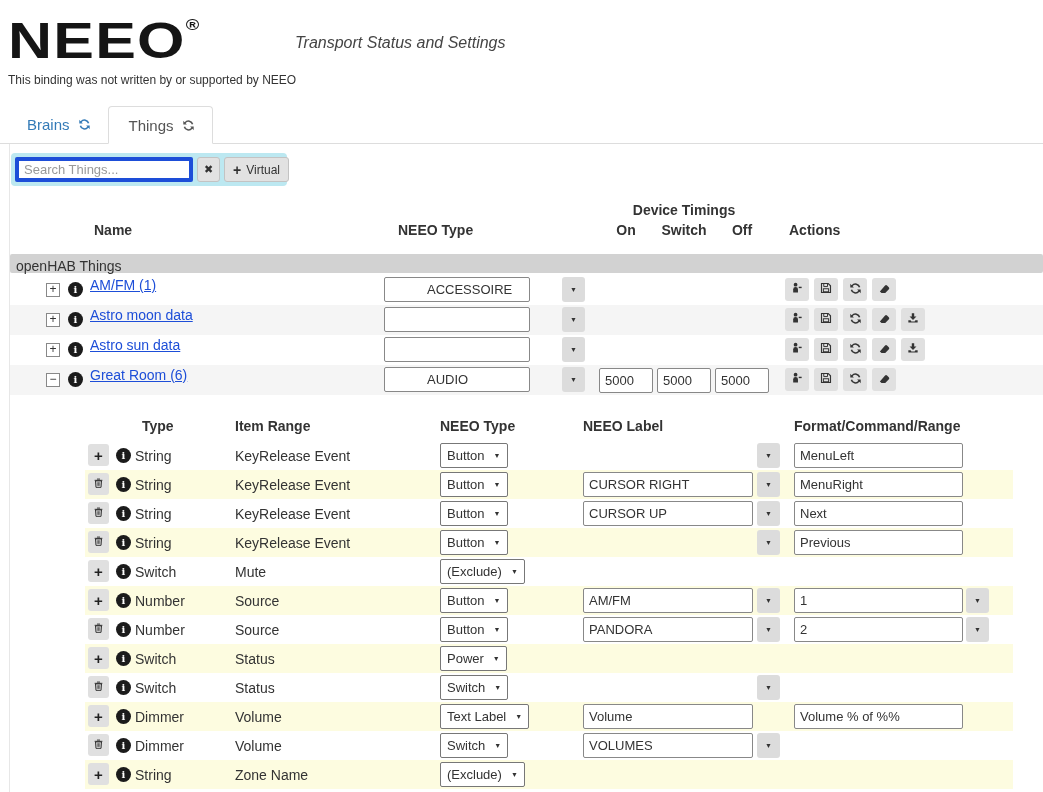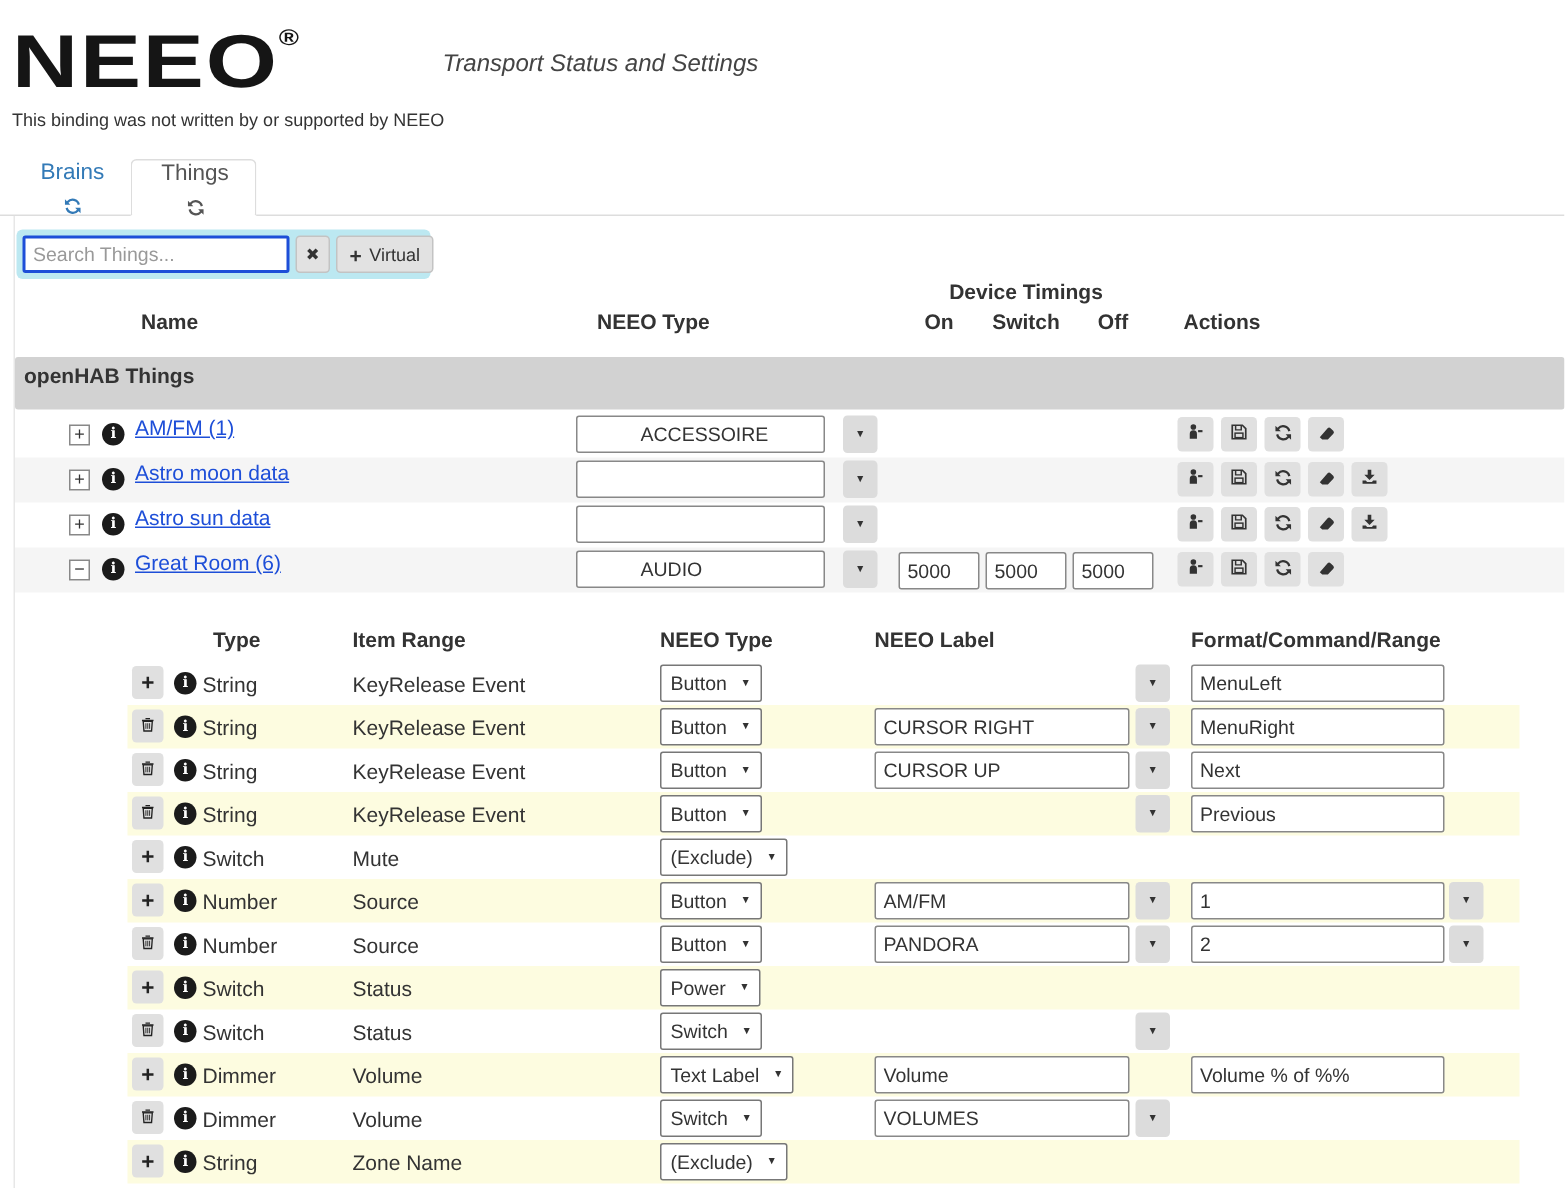--- a/index.html
+++ b/index.html
@@ -10,65 +10,65 @@
   
   .masthead{position:relative;height:76px;margin-top:16px;}
   .logo{position:absolute;left:8px;top:-4px;font-size:50px;font-weight:bold;color:#151515;
     letter-spacing:1px;transform:scaleX(1.22);transform-origin:left center;white-space:nowrap;}
   .logo .reg{font-size:15px;vertical-align:28px;letter-spacing:0;}
   .subtitle{position:absolute;left:295px;top:18px;font-size:16px;font-style:italic;color:#444;}
   .disclaimer{position:absolute;left:8px;top:57px;font-size:12px;color:#333;}
 
   
   .tabs{display:flex;align-items:stretch;padding-left:10px;border-bottom:1px solid #ddd;height:38px;margin-top:14px;}
-  .tab{display:flex;align-items:center;gap:8px;padding:0 17px;font-size:15px;border-radius:4px 4px 0 0;cursor:pointer;flex-direction:column;}
+  .tab{display:flex;align-items:center;gap:8px;padding:0 17px;font-size:15px;border-radius:4px 4px 0 0;cursor:pointer;}
   .tab-brains{color:#337ab7;}
   .tab-things{color:#555;background:#fff;border:1px solid #ddd;border-bottom:1px solid #fff;margin-bottom:-1px;padding-left:20px;}
   .tab svg{display:block;}
 
   
   .pane{border-left:1px solid #e7e7e7;margin-left:9px;position:relative;padding-top:9px;min-height:655px;}
 
   
   .searchbar{margin-left:1px;width:276px;height:33px;background:#bce8f1;border-radius:4px;
     display:flex;align-items:center;padding:0 4px;gap:4px;}
-  .searchbar input{width:178px;height:25px;border:2px solid #1d4ed8;border-radius:2px;font-size:13px;
+  .searchbar input{width:178px;height:25px;border:4px solid #1d4ed8;border-radius:2px;font-size:13px;
     padding:0 5px;color:#333;font-family:inherit;}
   .searchbar input::placeholder{color:#999;}
   .btn{background:#e2e2e2;border:1px solid #c3c3c3;border-radius:3px;color:#333;font-size:12px;
     display:inline-flex;align-items:center;justify-content:center;cursor:pointer;font-family:inherit;}
   .btn-clear{width:23px;height:25px;font-weight:bold;font-size:11px;}
   .btn-virtual{height:25px;padding:0 8px;gap:5px;}
   .btn-virtual .plus{font-weight:bold;font-size:14px;line-height:1;}
 
   
-  .ohead{position:relative;height:39px;margin-top:0;font-size:14px;font-weight:bold;color:#333;}
+  .ohead{position:relative;height:39px;margin-top:16px;font-size:14px;font-weight:bold;color:#333;}
   .ohead span{position:absolute;white-space:nowrap;}
   .h-timings{left:589px;width:170px;top:0;text-align:center;}
   .h-name{left:84px;top:20px;}
   .h-ntype{left:388px;top:20px;}
   .h-on{left:589px;top:20px;width:54px;text-align:center;}
   .h-switch{left:647px;top:20px;width:54px;text-align:center;}
   .h-off{left:705px;top:20px;width:54px;text-align:center;}
   .h-actions{left:779px;top:20px;}
 
-  .groupbar{margin-top:13px;height:35px;background:#d2d2d2;border-radius:2px;color:#333;
-    font-size:14px;font-weight:bold;line-height:25px;padding-left:6px;margin-bottom:2px;}
+  .groupbar{margin-top:13px;height:19px;background:#d2d2d2;border-radius:2px;color:#333;
+    font-size:14px;font-weight:normal;line-height:25px;padding-left:6px;margin-bottom:2px;}
 
   
   .orow{position:relative;height:30px;font-size:14px;}
   .orow.striped{background:#f5f5f5;}
   .ebox{position:absolute;left:36px;top:8px;width:14px;height:14px;border:1px solid #888;background:#fff;
     color:#333;font-size:12px;line-height:11px;text-align:center;cursor:pointer;}
   .info-icon{position:absolute;width:15px;height:15px;border-radius:50%;background:#1b1b1b;color:#fff;
     font-size:10px;font-weight:bold;text-align:center;line-height:15px;font-family:"DejaVu Serif",serif;cursor:pointer;}
   .orow .info-icon{left:58px;top:7px;}
   .orow .oname{position:absolute;left:80px;top:2px;color:#1d4ed8;text-decoration:underline;}
   .tinput{border:1px solid #888;border-radius:2px;height:25px;font-size:13px;padding:0 5px;color:#333;font-family:inherit;background:#fff;}
-  .orow .otype{position:absolute;left:374px;top:2px;width:166px;padding-left:42px;}
+  .orow .otype{position:absolute;left:374px;top:2px;width:146px;padding-left:42px;}
   .ddbtn{width:23px;height:25px;background:#dcdcdc;border:none;border-radius:3px;color:#333;
     display:inline-flex;align-items:center;justify-content:center;cursor:pointer;}
   .ddbtn .car{font-size:7px;line-height:1;}
   .orow .odd{position:absolute;left:552px;top:2px;}
   .orow .t-on{position:absolute;left:589px;top:3px;width:54px;}
   .orow .t-sw{position:absolute;left:647px;top:3px;width:54px;}
   .orow .t-off{position:absolute;left:705px;top:3px;width:54px;}
   .acts{position:absolute;left:775px;top:3px;display:flex;gap:5px;}
   .abtn{width:24px;height:23px;background:#e0e0e0;border:none;border-radius:3px;color:#333;
     display:inline-flex;align-items:center;justify-content:center;cursor:pointer;}

